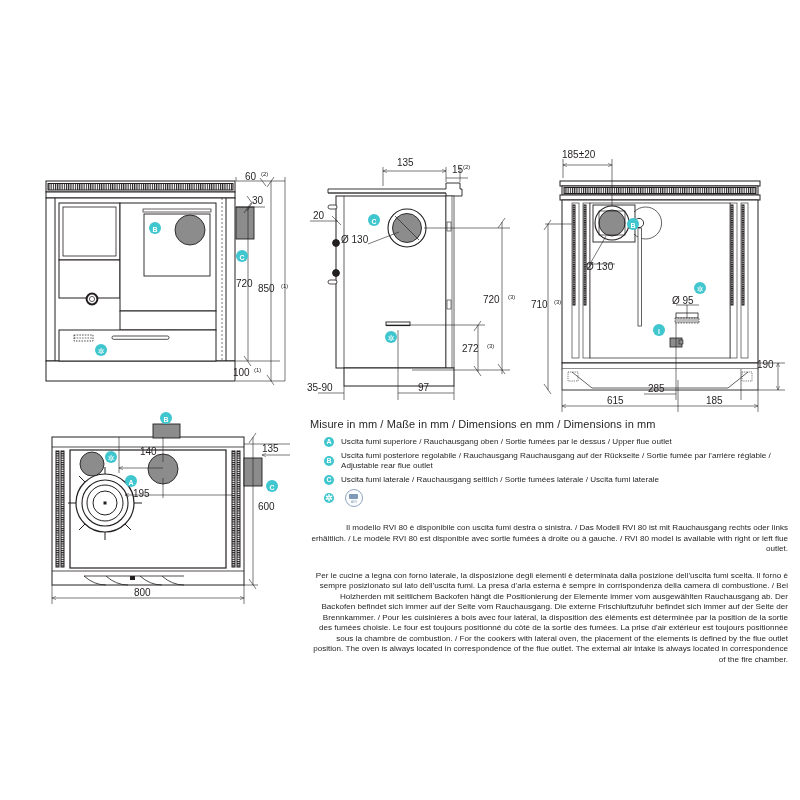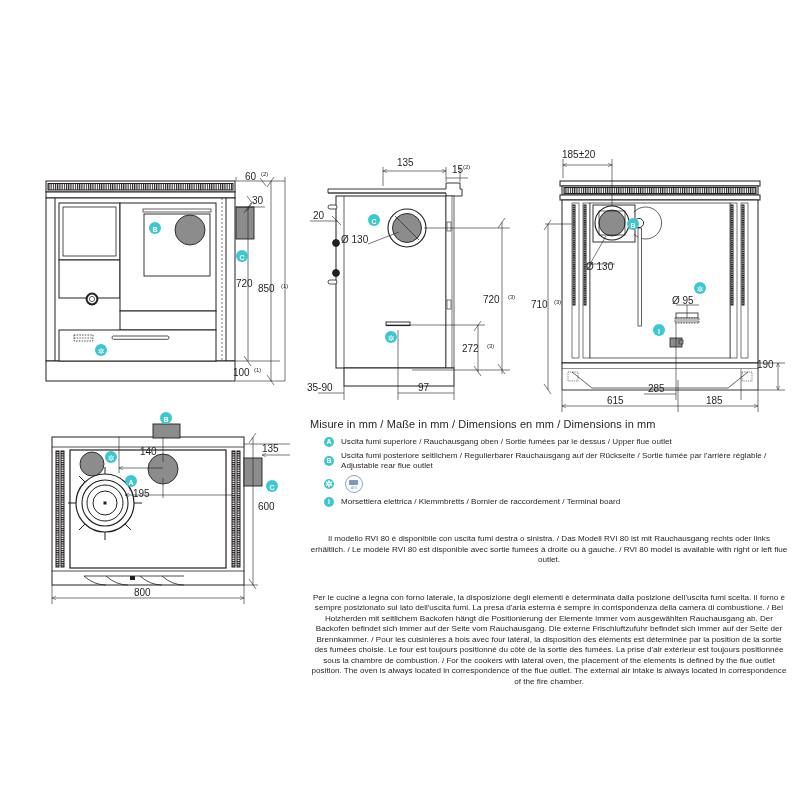--- a/index.html
+++ b/index.html
@@ -64,22 +64,22 @@
     background:#7e99b5;
     border-radius:1px;
   }
   .airicon:after{
     content:"AIR";position:absolute;left:0;right:0;bottom:1px;
     font-size:3.2px;text-align:center;color:#7e99b5;letter-spacing:.2px;
   }
   .para{
     font-size:8.1px;
     line-height:1.30;
-    margin:27px 0 0 0;
-    text-align:center;
+    margin:16px 0 0 0;
+    text-align:right;
   }
   
   .dimtxt{font-family:"Liberation Sans", sans-serif;font-size:10px;fill:#231f20;}
   .sup{font-size:6px;}
 </style>
 </head>
 <body>
 
 <div class="sheet">
 
@@ -429,29 +429,29 @@
 
   <p class="units">Misure in mm / Maße in mm / Dimensions en mm / Dimensions in mm</p>
 
   <ul class="legend">
     <li>
       <span class="badge">A</span>
       <span class="txt">Uscita fumi superiore / Rauchausgang oben  / Sortie fumées par le dessus / Upper flue outlet</span>
     </li>
     <li>
       <span class="badge">B</span>
-      <span class="txt">Uscita fumi posteriore seitlichem /  Regulierbarer Rauchausgang auf der Rückseite / Sortie fumée par l'arrière réglable / Adjustable rear flue outlet</span>
+      <span class="txt">Uscita fumi posteriore regolabile /  Rauchausgang Rauchausgang auf der Rückseite / Sortie fumée par l'arrière réglable / Adjustable rear flue outlet</span>
+    </li>
+    <li>
+      <span class="badge">C</span>
+      <span class="txt">Uscita fumi laterale / Rauchausgang seitlich  / Sortie fumées latérale / Uscita fumi laterale</span>
     </li>
     <li>
       <span class="badge star">✲</span>
       <span class="txt"><span class="airicon"></span></span>
     </li>
-    <li>
-      <span class="badge">i</span>
-      <span class="txt">Morsettiera elettrica / Klemmbretts / Bornier de raccordement / Terminal board</span>
-    </li>
   </ul>
 
   <p class="para">Il modello RVI 80 è disponibile con uscita fumi destra o sinistra. / Das Modell RVI 80 ist mit Rauchausgang rechts oder links erhältlich. / Le modèle RVI 80 est disponible avec sortie fumées à droite ou à gauche. / RVI 80 model is available with right or left flue outlet.</p>
   <p class="para">Per le cucine a legna con forno laterale, la disposizione degli elementi è determinata dalla posizione dell'uscita fumi scelta. Il forno è sempre posizionato sul lato dell'uscita fumi. La presa d'aria esterna è sempre in corrispondenza della camera di combustione. / Bei Holzherden mit seitlichem Backofen hängt die Positionierung der Elemente immer vom ausgewählten Rauchausgang ab. Der Backofen befindet sich immer auf der Seite vom Rauchausgang. Die externe Frischluftzufuhr befindet sich immer auf der Seite der Brennkammer. / Pour les cuisinières à bois avec four latéral, la disposition des éléments est déterminée par la position de la sortie des fumées choisie. Le four est toujours positionné du côté de la sortie des fumées. La prise d'air extérieur est toujours positionnée sous la chambre de combustion. / For the cookers with lateral oven, the placement of the elements is defined by the flue outlet position. The oven is always located in correspondence of the flue outlet. The external air intake is always located in correspondence of the fire chamber.</p>
 </div>
 
 </div>
 
 </body></html>

